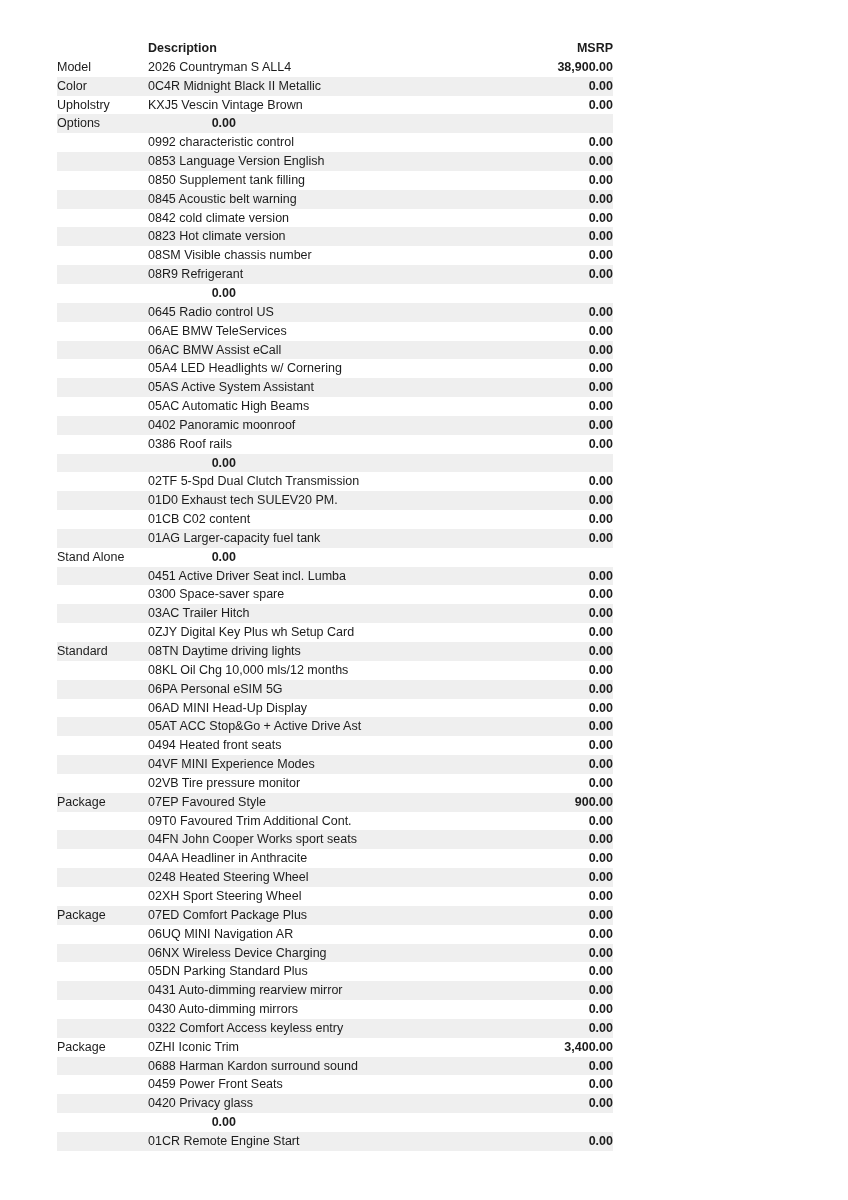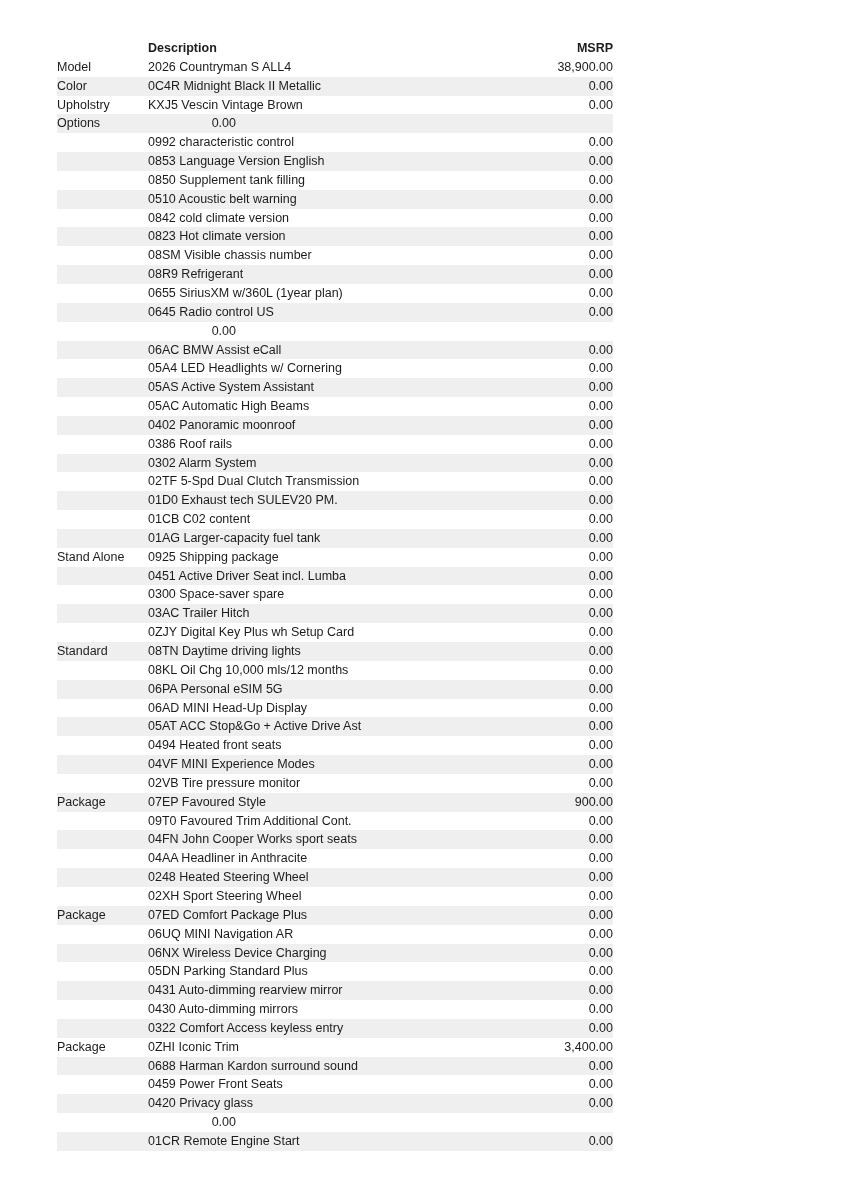--- a/index.html
+++ b/index.html
@@ -26,21 +26,21 @@
   .row {
     display: flex;
     align-items: center;
     height: 18.85px;
     line-height: 18.85px;
     white-space: nowrap;
   }
   .cell { overflow: hidden; }
   .cat  { width: 91px; flex: 0 0 91px; }
   .desc { flex: 1 1 auto; }
-  .msrp { width: 88px; flex: 0 0 88px; text-align: right; }
+  .msrp { width: 88px; flex: 0 0 88px; text-align: right; font-weight: bold; }
   .header-row .desc,
   .header-row .msrp {
     font-weight: bold;
   }
   #rows .row:nth-child(even) {
     background: var(--row-alt, #efefef);
   }
 </style>
 </head>
 <body>
@@ -89,21 +89,21 @@
   </div>
 
   <div class="row">
     <div class="cell cat"></div>
     <div class="cell desc">0850 Supplement tank filling</div>
     <div class="cell msrp">0.00</div>
   </div>
 
   <div class="row">
     <div class="cell cat"></div>
-    <div class="cell desc">0510 Acoustic belt warning</div>
+    <div class="cell desc">0845 Acoustic belt warning</div>
     <div class="cell msrp">0.00</div>
   </div>
 
   <div class="row">
     <div class="cell cat"></div>
     <div class="cell desc">0842 cold climate version</div>
     <div class="cell msrp">0.00</div>
   </div>
 
   <div class="row">
@@ -119,32 +119,32 @@
   </div>
 
   <div class="row">
     <div class="cell cat"></div>
     <div class="cell desc">08R9 Refrigerant</div>
     <div class="cell msrp">0.00</div>
   </div>
 
   <div class="row">
     <div class="cell cat"></div>
-    <div class="cell desc">0655 SiriusXM w/360L (1year plan)</div>
     <div class="cell msrp">0.00</div>
   </div>
 
   <div class="row">
     <div class="cell cat"></div>
     <div class="cell desc">0645 Radio control US</div>
     <div class="cell msrp">0.00</div>
   </div>
 
   <div class="row">
     <div class="cell cat"></div>
+    <div class="cell desc">06AE BMW TeleServices</div>
     <div class="cell msrp">0.00</div>
   </div>
 
   <div class="row">
     <div class="cell cat"></div>
     <div class="cell desc">06AC BMW Assist eCall</div>
     <div class="cell msrp">0.00</div>
   </div>
 
   <div class="row">
@@ -172,21 +172,20 @@
   </div>
 
   <div class="row">
     <div class="cell cat"></div>
     <div class="cell desc">0386 Roof rails</div>
     <div class="cell msrp">0.00</div>
   </div>
 
   <div class="row">
     <div class="cell cat"></div>
-    <div class="cell desc">0302 Alarm System</div>
     <div class="cell msrp">0.00</div>
   </div>
 
   <div class="row">
     <div class="cell cat"></div>
     <div class="cell desc">02TF 5-Spd Dual Clutch Transmission</div>
     <div class="cell msrp">0.00</div>
   </div>
 
   <div class="row">
@@ -202,21 +201,20 @@
   </div>
 
   <div class="row">
     <div class="cell cat"></div>
     <div class="cell desc">01AG Larger-capacity fuel tank</div>
     <div class="cell msrp">0.00</div>
   </div>
 
   <div class="row">
     <div class="cell cat">Stand Alone</div>
-    <div class="cell desc">0925 Shipping package</div>
     <div class="cell msrp">0.00</div>
   </div>
 
   <div class="row">
     <div class="cell cat"></div>
     <div class="cell desc">0451 Active Driver Seat incl. Lumba</div>
     <div class="cell msrp">0.00</div>
   </div>
 
   <div class="row">

